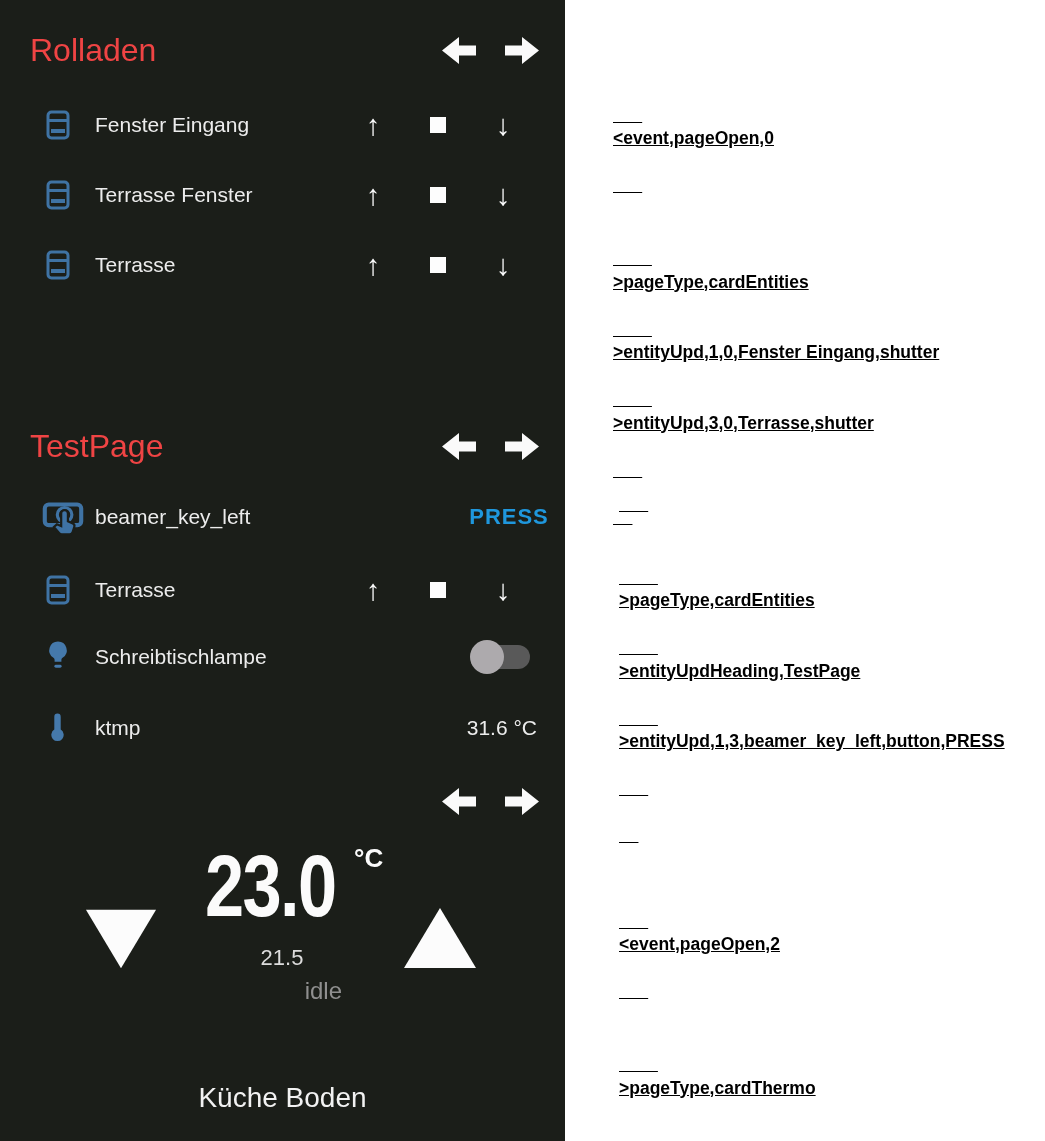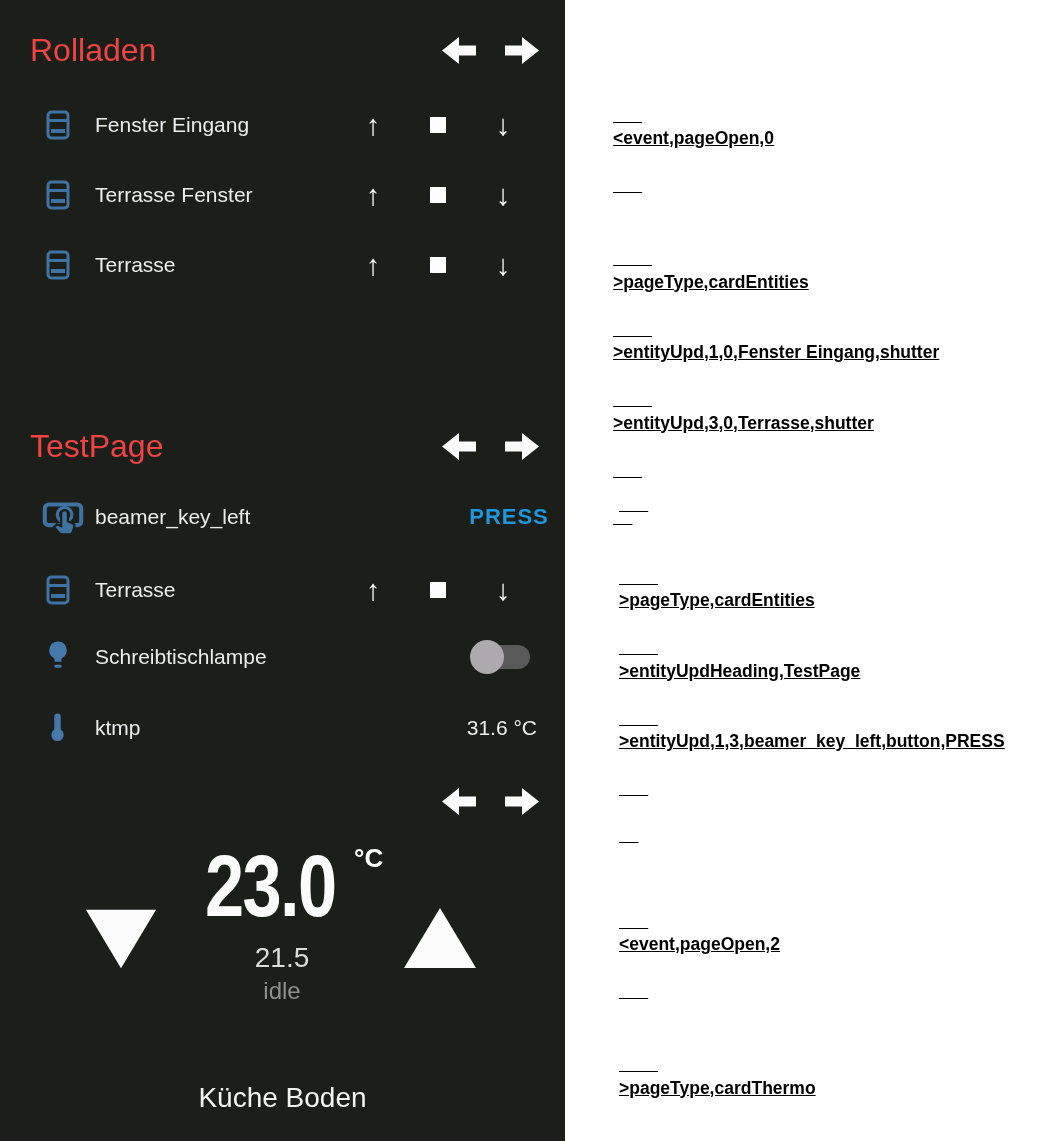--- a/index.html
+++ b/index.html
@@ -27,22 +27,22 @@
   .toggle .track { position:absolute; left:9px; top:5px; width:51px; height:24px; border-radius:12px; background:#595959; }
   .toggle .knob { position:absolute; left:0; top:0; width:34px; height:34px; border-radius:50%; background:#adaaad; }
 
   .text-value { position:absolute; right:28px; font-size:21px; line-height:27px; color:#ececec; text-align:right; }
 
   
   .thermo-current { position:absolute; left:205px; top:842px; font-size:88px; line-height:88px; font-weight:bold; color:#fbfbfb; transform:scaleX(0.8); transform-origin:left top; letter-spacing:-2px; }
   .thermo-unit { position:absolute; left:354px; top:844px; font-size:26px; line-height:28px; font-weight:bold; color:#fbfbfb; }
   .thermo-btn { position:absolute; cursor:pointer; }
   .thermo-btn svg { display:block; width:100%; height:100%; }
-  .thermo-target { position:absolute; left:222px; width:120px; top:944px; text-align:center; font-size:28px; line-height:28px; color:#dcdcdc; }
-  .thermo-state { position:absolute; left:222px; width:120px; top:977px; text-align:center; font-size:24px; line-height:28px; color:#8f8f8f; }
+  .thermo-target { position:absolute; left:222px; width:120px; top:944px; text-align:center; font-size:22px; line-height:28px; color:#dcdcdc; }
+  .thermo-state { position:absolute; left:222px; width:120px; top:977px; text-align:right; font-size:24px; line-height:28px; color:#8f8f8f; }
   .thermo-title { position:absolute; left:0; width:565px; top:1082px; text-align:center; font-size:28px; line-height:32px; color:#f2f2f2; }
 
   
   .proto-block { position:absolute; color:#000; font-weight:bold; font-size:17.5px; line-height:23.5px; white-space:pre;text-decoration:underline; }
   .proto-lines { margin-top:26px; }
 </style>
 </head>
 <body>
 
 <div class="screen">

